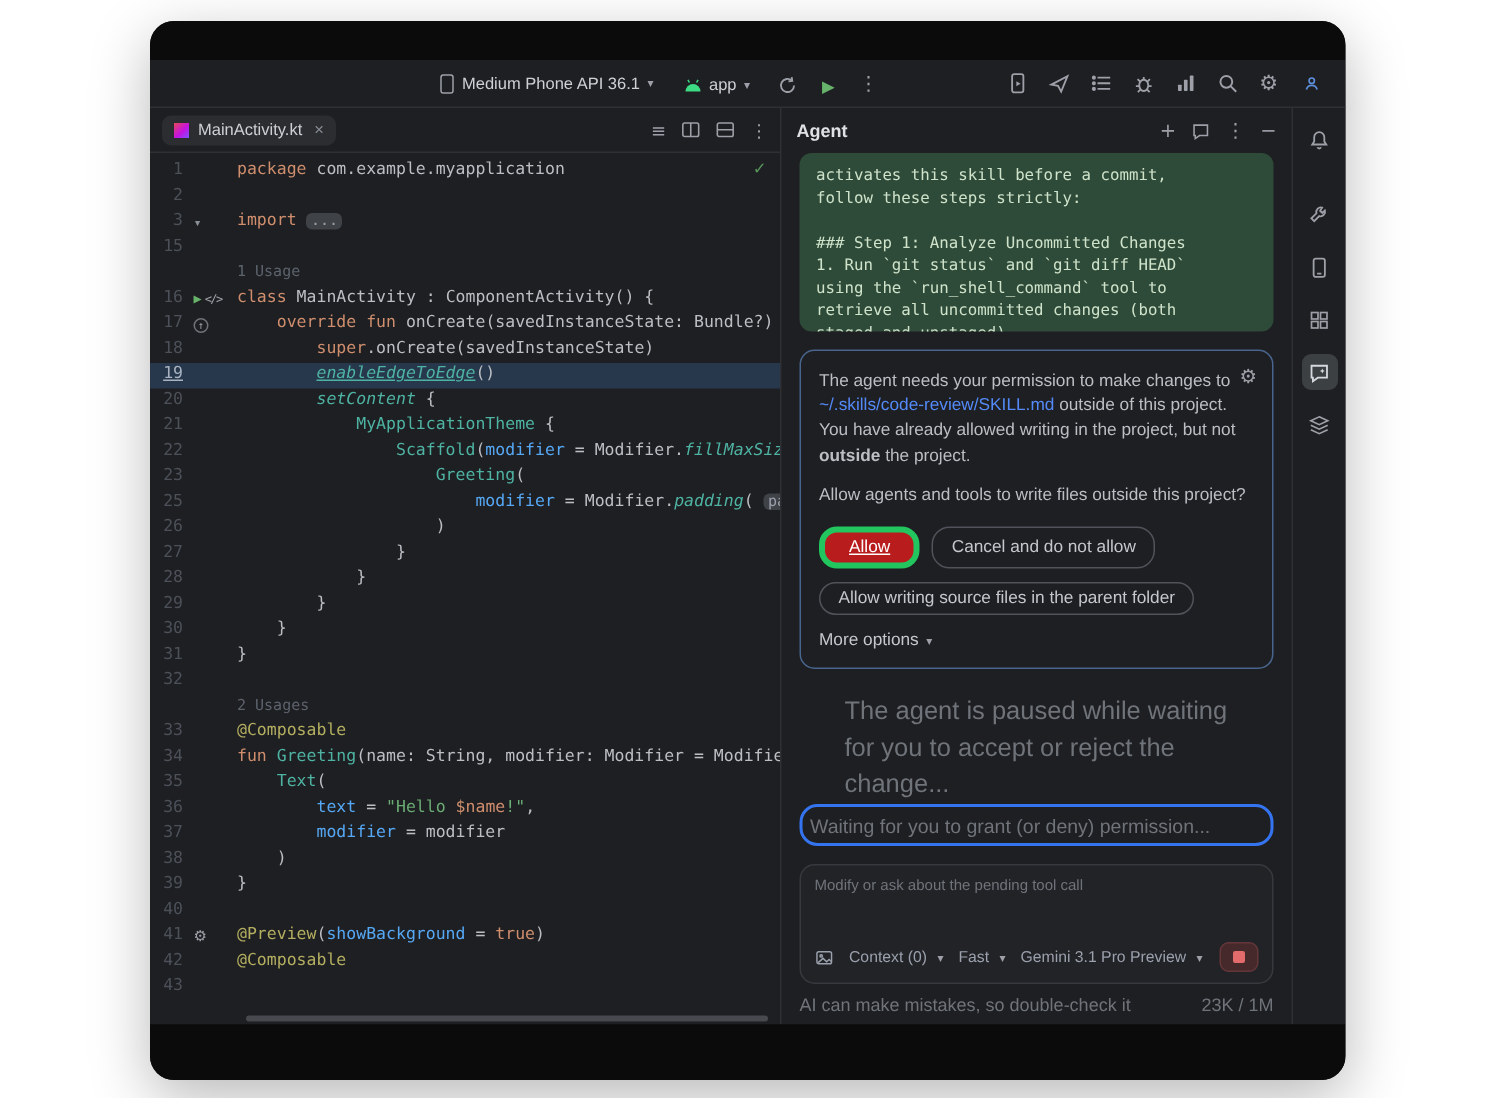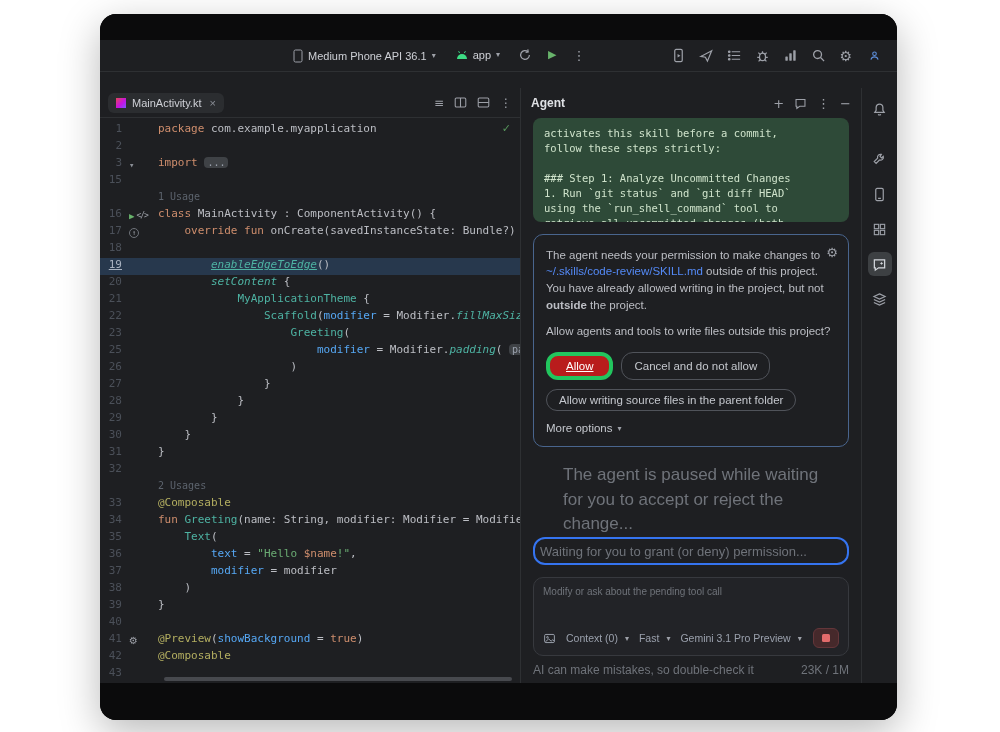--- a/index.html
+++ b/index.html
@@ -7,33 +7,33 @@
   .page { width:1000px; height:732px; background:#ffffff; position:relative; overflow:hidden; }
   .frame { position:absolute; left:100px; top:14px; width:797px; height:706px; background:#0b0b0c;
            border-radius:16px; overflow:hidden; display:flex; flex-direction:column;
            box-shadow:0 12px 40px rgba(0,0,0,.28); }
   .strip-top { height:26px; flex:none; background:#0b0b0c; }
   .strip-bottom { flex:1; background:#0b0b0c; }
   .ide { height:643px; flex:none; background:#1e1f22; display:flex; flex-direction:column; color:#bcbec4; }
 
   
   .toolbar { height:32px; flex:none; display:flex; align-items:center; padding:0 10px; border-bottom:1px solid #2e3033; }
-  .tb-center { display:flex; align-items:flex-start; gap:10px; margin-left:178px; }
+  .tb-center { display:flex; align-items:flex-end; gap:10px; margin-left:178px; }
   .tb-chip { display:flex; align-items:center; gap:5px; background:transparent; border:none; color:#ced0d6;
              font-size:11px; font-family:"Liberation Sans",sans-serif; padding:3px 5px; border-radius:4px; cursor:pointer; }
   .chev { color:#9da0a8; font-size:8px; }
   .tb-icon { background:none; border:none; color:#9da0a8; font-size:13px; cursor:pointer; padding:2px 3px;
              font-family:"DejaVu Sans",sans-serif; display:flex; align-items:center; }
   .tb-icon.run { color:#68b36b; font-size:11px; }
   .tb-right { margin-left:auto; display:flex; align-items:center; gap:13px; padding-right:4px; }
   .tb-right .icon-btn { background:none; border:none; cursor:pointer; display:flex; align-items:center; color:#9da0a8; }
   .gear-glyph { font-size:14px; color:#9da0a8; font-family:"DejaVu Sans",sans-serif; }
   .avatar { width:18px; height:18px; border-radius:50%; border:1.4px solid #5e8fdc; display:flex; align-items:center; justify-content:center; }
 
-  .content { flex:1; display:flex; overflow:hidden;margin-top:16px; }
+  .content { flex:1; display:flex; overflow:hidden; }
 
   
   .editor-pane { width:420px; flex:none; display:flex; flex-direction:column; overflow:hidden; }
   .tabbar { height:30px; flex:none; display:flex; align-items:center; padding:0 8px; border-bottom:1px solid #2e3033; }
   .tab { display:flex; align-items:center; gap:6px; background:#2b2d30; border-radius:6px; padding:4px 8px;
          font-size:11px; color:#ced0d6; cursor:pointer; }
   .kticon { width:10px; height:10px; flex:none; background:linear-gradient(135deg,#e44857,#c711e1 55%,#7f52ff); }
   .tabclose { color:#8a8e96; font-size:11px; margin-left:2px; }
   .tab-actions { margin-left:auto; display:flex; align-items:center; gap:10px; color:#9da0a8; }
   .tab-actions span { font-size:12px; cursor:pointer; font-family:"DejaVu Sans",sans-serif; }
@@ -217,21 +217,21 @@
         <div class="editor">
           <div class="inspect">✓</div>
           <div id="code-lines">
                 <div class="crow"><span class="lnum">1</span><span class="lmark"></span><span class="lcode"><span class="sk">package</span><span class="sp"> com.example.myapplication</span></span></div>
                 <div class="crow"><span class="lnum">2</span><span class="lmark"></span><span class="lcode"></span></div>
                 <div class="crow"><span class="lnum">3</span><span class="lmark"><span class="g-fold">▾</span></span><span class="lcode"><span class="sk">import</span><span class="sp"> </span><span class="schip">...</span></span></div>
                 <div class="crow"><span class="lnum">15</span><span class="lmark"></span><span class="lcode"></span></div>
                 <div class="crow"><span class="lnum"></span><span class="lmark"></span><span class="lcode"><span class="usage">1 Usage</span></span></div>
                 <div class="crow"><span class="lnum">16</span><span class="lmark"><span class="g-run">▶</span><span class="g-code">&lt;/&gt;</span></span><span class="lcode"><span class="sk">class</span><span class="sp"> MainActivity : ComponentActivity() {</span></span></div>
                 <div class="crow"><span class="lnum">17</span><span class="lmark"><span class="g-ovr">↑</span></span><span class="lcode"><span class="sp">    </span><span class="sk">override</span><span class="sp"> </span><span class="sk">fun</span><span class="sp"> onCreate(savedInstanceState: Bundle?) {</span></span></div>
-                <div class="crow"><span class="lnum">18</span><span class="lmark"></span></div>
+                <div class="crow"><span class="lnum">18</span><span class="lmark"></span><span class="lcode"><span class="sp">        </span><span class="sk">super</span><span class="sp">.onCreate(savedInstanceState)</span></span></div>
                 <div class="crow hl"><span class="lnum">19</span><span class="lmark"></span><span class="lcode"><span class="sp">        </span><span class="sfu">enableEdgeToEdge</span><span class="sp">()</span></span></div>
                 <div class="crow"><span class="lnum">20</span><span class="lmark"></span><span class="lcode"><span class="sp">        </span><span class="sfi">setContent</span><span class="sp"> {</span></span></div>
                 <div class="crow"><span class="lnum">21</span><span class="lmark"></span><span class="lcode"><span class="sp">            </span><span class="sf">MyApplicationTheme</span><span class="sp"> {</span></span></div>
                 <div class="crow"><span class="lnum">22</span><span class="lmark"></span><span class="lcode"><span class="sp">                </span><span class="sf">Scaffold</span><span class="sp">(</span><span class="sn">modifier</span><span class="sp"> = Modifier.</span><span class="sfi">fillMaxSize</span></span></div>
                 <div class="crow"><span class="lnum">23</span><span class="lmark"></span><span class="lcode"><span class="sp">                    </span><span class="sf">Greeting</span><span class="sp">(</span></span></div>
                 <div class="crow"><span class="lnum">25</span><span class="lmark"></span><span class="lcode"><span class="sp">                        </span><span class="sn">modifier</span><span class="sp"> = Modifier.</span><span class="sfi">padding</span><span class="sp">( </span><span class="schip">paddingValues = in</span></span></div>
                 <div class="crow"><span class="lnum">26</span><span class="lmark"></span><span class="lcode"><span class="sp">                    )</span></span></div>
                 <div class="crow"><span class="lnum">27</span><span class="lmark"></span><span class="lcode"><span class="sp">                }</span></span></div>
                 <div class="crow"><span class="lnum">28</span><span class="lmark"></span><span class="lcode"><span class="sp">            }</span></span></div>
                 <div class="crow"><span class="lnum">29</span><span class="lmark"></span><span class="lcode"><span class="sp">        }</span></span></div>

